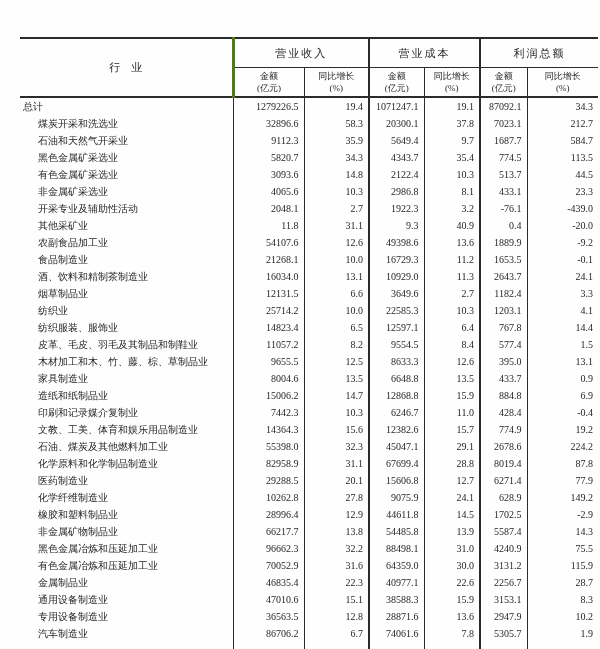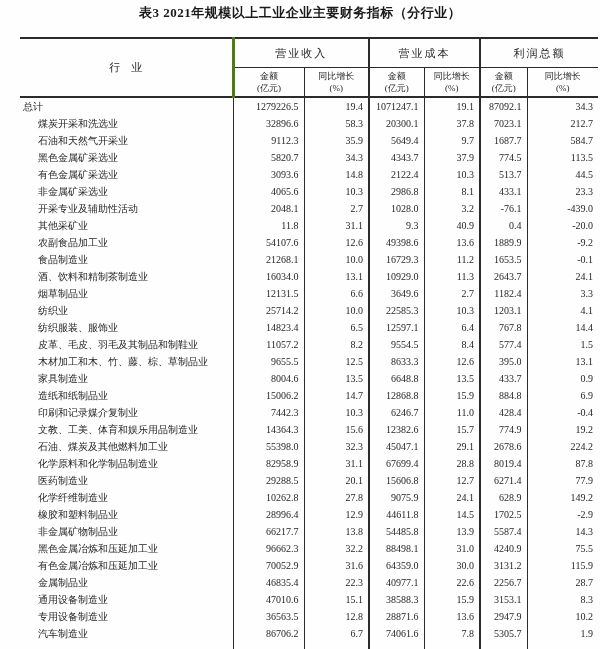--- a/index.html
+++ b/index.html
@@ -61,21 +61,20 @@
   }
   .td-industry{padding-left:3px;margin-left:45px;}
   .td-industry.indent{padding-left:18px;}
   .td-num{text-align:right;padding-right:5px;}
   tr.filler td{height:22px;}
 </style>
 </head>
 <body>
 
 <div class="page">
-  <div class="title">表3 2021年规模以上工业企业主要财务指标（分行业）</div>
 
   <table class="fin-table">
     <colgroup>
       <col class="c-industry">
         <col class="c-rev-amt">
         <col class="c-rev-gr">
       <col class="c-cost-amt">
         <col class="c-cost-gr">
         <col class="c-prof-amt">
         <col class="c-prof-gr">
@@ -140,21 +139,21 @@
           <td class="td-num b-thin-r">5649.4</td>
           <td class="td-num b-thick-r">9.7</td>
           <td class="td-num b-thin-r">1687.7</td>
           <td class="td-num ">584.7</td>
         </tr>
         <tr>
           <td class="td-industry b-thin-r indent">黑色金属矿采选业</td>
           <td class="td-num b-thin-r">5820.7</td>
           <td class="td-num b-thick-r">34.3</td>
           <td class="td-num b-thin-r">4343.7</td>
-          <td class="td-num b-thick-r">37.9</td>
+          <td class="td-num b-thick-r">35.4</td>
           <td class="td-num b-thin-r">774.5</td>
           <td class="td-num ">113.5</td>
         </tr>
         <tr>
           <td class="td-industry b-thin-r indent">有色金属矿采选业</td>
           <td class="td-num b-thin-r">3093.6</td>
           <td class="td-num b-thick-r">14.8</td>
           <td class="td-num b-thin-r">2122.4</td>
           <td class="td-num b-thick-r">10.3</td>
           <td class="td-num b-thin-r">513.7</td>
@@ -166,21 +165,21 @@
           <td class="td-num b-thick-r">10.3</td>
           <td class="td-num b-thin-r">2986.8</td>
           <td class="td-num b-thick-r">8.1</td>
           <td class="td-num b-thin-r">433.1</td>
           <td class="td-num ">23.3</td>
         </tr>
         <tr>
           <td class="td-industry b-thin-r indent">开采专业及辅助性活动</td>
           <td class="td-num b-thin-r">2048.1</td>
           <td class="td-num b-thick-r">2.7</td>
-          <td class="td-num b-thin-r">1028.0</td>
+          <td class="td-num b-thin-r">1922.3</td>
           <td class="td-num b-thick-r">3.2</td>
           <td class="td-num b-thin-r">-76.1</td>
           <td class="td-num ">-439.0</td>
         </tr>
         <tr>
           <td class="td-industry b-thin-r indent">其他采矿业</td>
           <td class="td-num b-thin-r">11.8</td>
           <td class="td-num b-thick-r">31.1</td>
           <td class="td-num b-thin-r">9.3</td>
           <td class="td-num b-thick-r">40.9</td>

